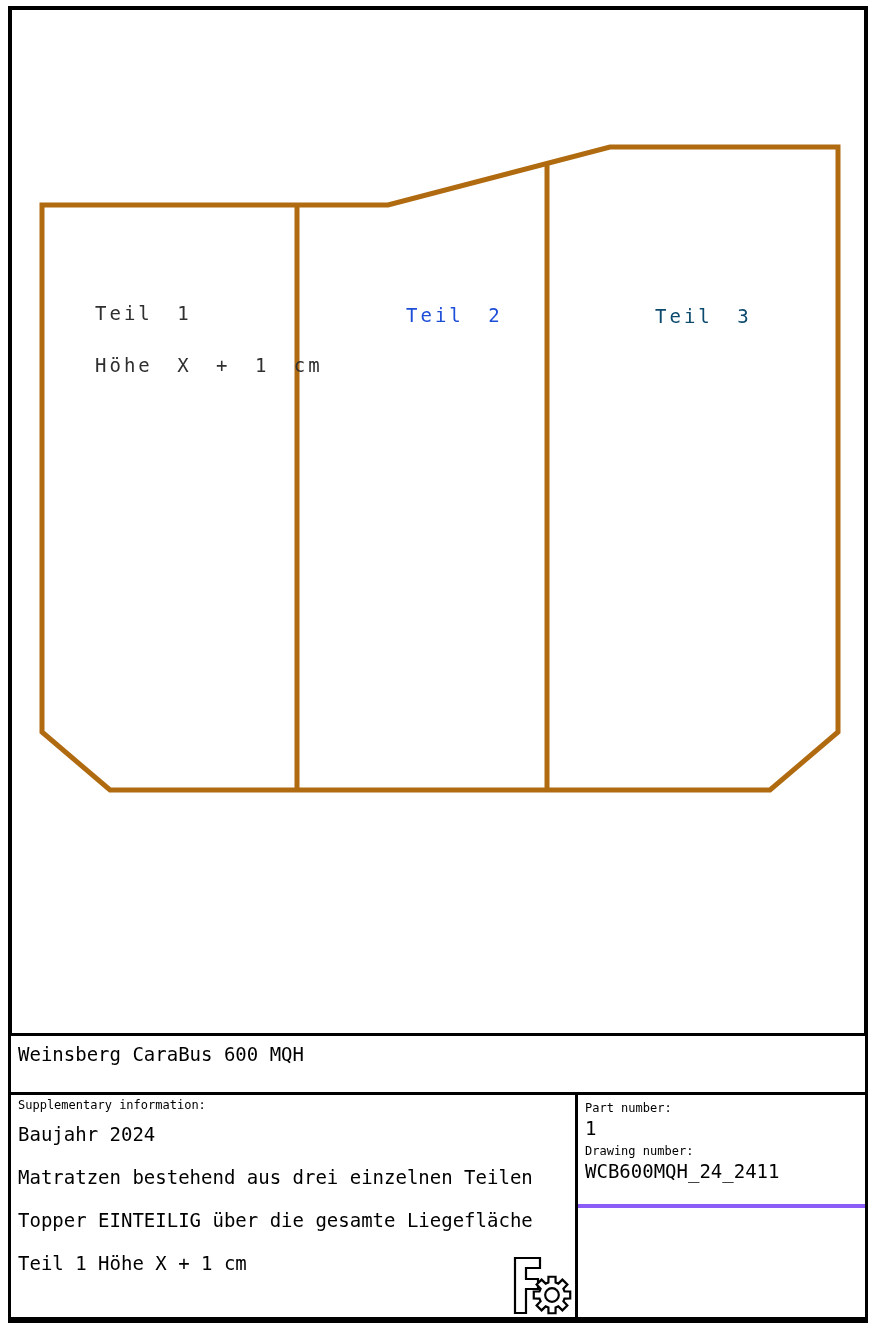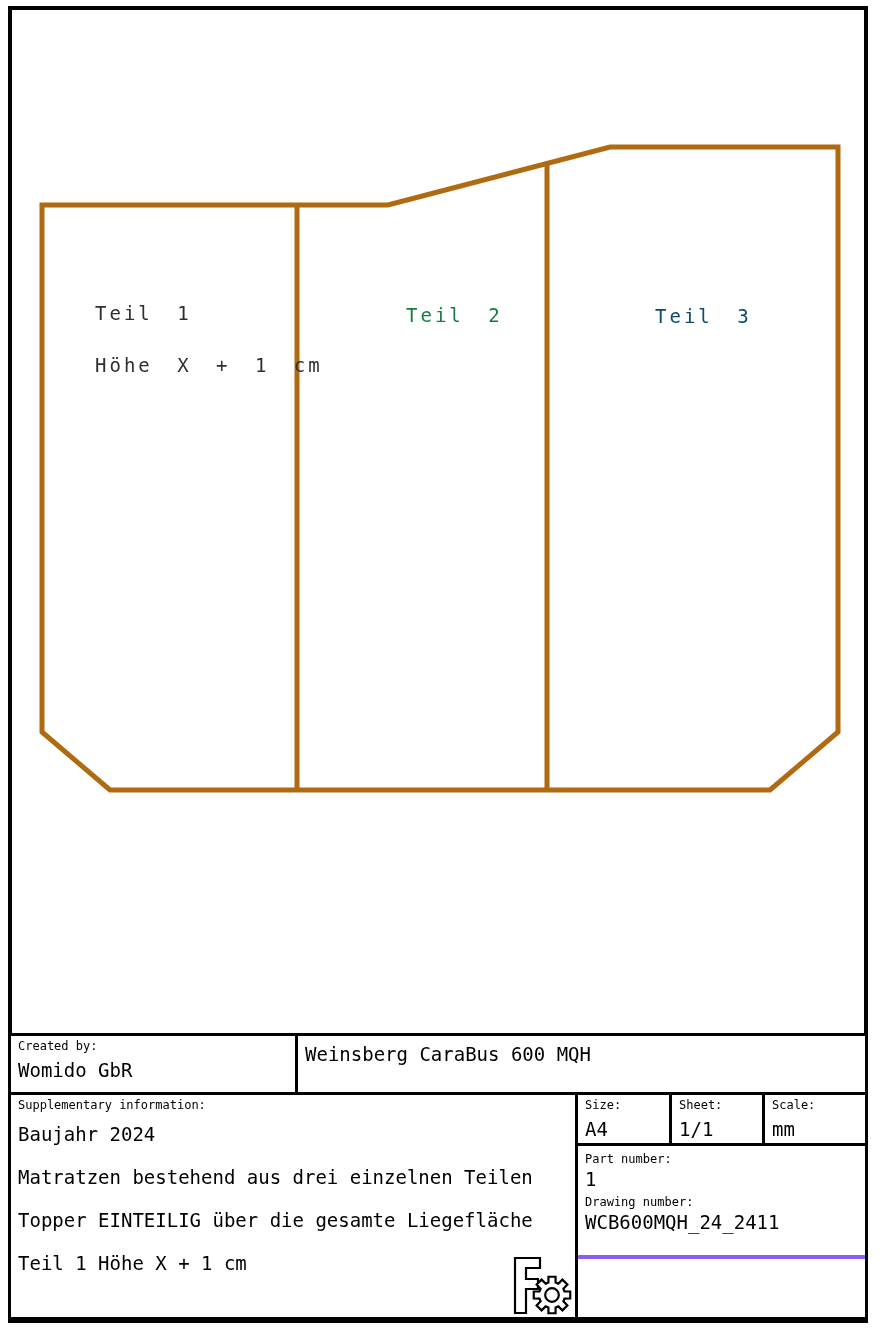--- a/index.html
+++ b/index.html
@@ -55,30 +55,26 @@
   <div class="page-border"></div>
 
   <svg class="outline-svg" width="880" height="1040" viewBox="0 0 880 1040">
     <polygon class="accent-stroke" points="42,205 388,205 610,147 838,147 838,732 770,790 110,790 42,732" fill="none" stroke="#b06a10" stroke-width="5" stroke-linejoin="miter"></polygon>
     <line class="accent-stroke" x1="297" y1="205" x2="297" y2="790" stroke="#b06a10" stroke-width="5"></line>
     <line class="accent-stroke" x1="547" y1="164" x2="547" y2="790" stroke="#b06a10" stroke-width="5"></line>
   </svg>
 
   <div class="part-label drawing-text" style="left: 95px; top: 302px; color: rgb(47, 47, 47);">Teil 1</div>
   <div class="part-label drawing-text" style="left: 95px; top: 354px; color: rgb(47, 47, 47);">Höhe X + 1 cm</div>
-  <div class="part-label drawing-text" style="left: 406px; top: 304px; color: #15803d;">Teil 2</div>
+  <div class="part-label drawing-text" style="left: 406px; top: 304px; color: #1d4ed8;">Teil 2</div>
   <div class="part-label drawing-text" style="left: 655px; top: 305px; color: #0c4a6e;">Teil 3</div>
 
   <div class="title-block">
 
     <div class="tb-row1">
-      <div class="cell cell-created">
-        <div class="tb-label">Created by:</div>
-        <div class="tb-value">Womido GbR</div>
-      </div>
       <div class="cell cell-title">
         <div class="tb-value">Weinsberg CaraBus 600 MQH</div>
       </div>
     </div>
 
     <div class="tb-row2">
 
       <div class="cell cell-supp">
         <div class="tb-label">Supplementary information:</div>
         <div class="supp-line">Baujahr 2024</div>
@@ -90,34 +86,20 @@
           <path d="M5,3 h25 v10 h-14 v11 h12 v10 h-12 v24 h-11 Z" fill="#ffffff" stroke="#000000" stroke-width="2.2" stroke-linejoin="miter"></path>
           <g transform="translate(42,40) scale(0.62)">
             <polygon points="20.2,-5.8 29.4,-5.7 29.4,5.7 20.2,5.8 18.4,10.2 24.8,16.8 16.8,24.8 10.2,18.4 5.8,20.2 5.7,29.4 -5.7,29.4 -5.8,20.2 -10.2,18.4 -16.8,24.8 -24.8,16.8 -18.4,10.2 -20.2,5.8 -29.4,5.7 -29.4,-5.7 -20.2,-5.8 -18.4,-10.2 -24.8,-16.8 -16.8,-24.8 -10.2,-18.4 -5.8,-20.2 -5.7,-29.4 5.7,-29.4 5.8,-20.2 10.2,-18.4 16.8,-24.8 24.8,-16.8 18.4,-10.2" fill="#ffffff" stroke="#000000" stroke-width="2.2" stroke-linejoin="miter" vector-effect="non-scaling-stroke"></polygon>
             <circle cx="0" cy="0" r="11" fill="#ffffff" stroke="#000000" stroke-width="2.2" vector-effect="non-scaling-stroke"></circle>
           </g>
         </svg>
       </div>
 
       <div class="right-col">
 
-        <div class="row-sizes">
-          <div class="cell cell-size">
-            <div class="tb-label">Size:</div>
-            <div class="tb-value">A4</div>
-          </div>
-          <div class="cell cell-sheet">
-            <div class="tb-label">Sheet:</div>
-            <div class="tb-value">1/1</div>
-          </div>
-          <div class="cell cell-scale">
-            <div class="tb-label">Scale:</div>
-            <div class="tb-value">mm</div>
-          </div>
-        </div>
 
         <div class="cell cell-partdraw">
           <div class="pd-label">Part number:</div>
           <div class="pd-value">1</div>
           <div class="pd-label">Drawing number:</div>
           <div class="pd-value">WCB600MQH_24_2411</div>
         </div>
 
 
       </div>

